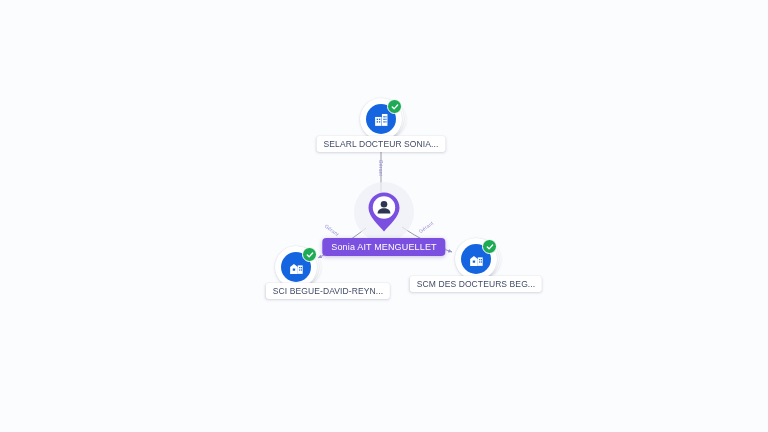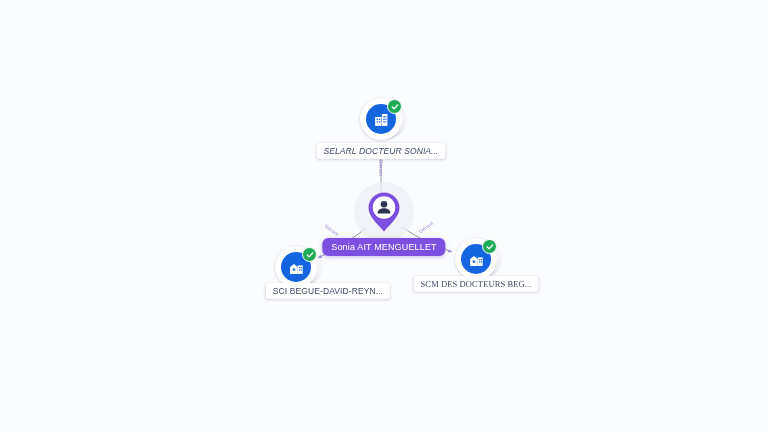--- a/index.html
+++ b/index.html
@@ -189,38 +189,38 @@
           <rect x="12.2" y="12" width="1.6" height="1.6" fill="#1565e0"></rect>
           <rect x="14.6" y="12" width="1.3" height="1.6" fill="#1565e0"></rect>
         </svg>
       </div>
       <div class="verified-badge">
         <svg width="8" height="8" viewBox="0 0 10 10">
           <path d="M1.6 5.1 L3.9 7.3 L8.3 2.6" fill="none" stroke="#ffffff" stroke-width="1.7" stroke-linecap="round" stroke-linejoin="round"></path>
         </svg>
       </div>
     </div>
-    <div class="node-label" style="left:0px; top:24px;font-style:italic;">SELARL DOCTEUR SONIA...</div>
+    <div class="node-label" style="left:0px; top:17px;">SELARL DOCTEUR SONIA...</div>
   </div>
 
   <div class="node" style="left:384px; top:212px;">
     <div class="person-halo"></div>
     <div class="person-pin">
       <svg width="34" height="42" viewBox="0 0 34 42">
         <path d="M17 1.5 C8.4 1.5 1.5 8.4 1.5 17 C1.5 25.6 12 34.5 17 40.5
                  C22 34.5 32.5 25.6 32.5 17 C32.5 8.4 25.6 1.5 17 1.5 Z" fill="#7b4fe0"></path>
         <circle cx="17" cy="16.5" r="11.2" fill="#ffffff"></circle>
         <g>
           <circle cx="17" cy="13.2" r="3.3" fill="#2e3550"></circle>
           <path d="M10.6 22.6 C10.6 18.9 13.5 17.2 17 17.2
                    C20.5 17.2 23.4 18.9 23.4 22.6 Z" fill="#2e3550"></path>
         </g>
       </svg>
     </div>
-    <div class="node-label primary" style="left:0px; top:26px;border-radius:6px;">Sonia AIT MENGUELLET</div>
+    <div class="node-label primary" style="left:0px; top:26px;">Sonia AIT MENGUELLET</div>
   </div>
 
   <div class="node" style="left:296px; top:267px;">
     <div class="org-stack">
       <div class="org-card c3"></div>
       <div class="org-card c2"></div>
       <div class="org-card c1"></div>
       <div class="org-disc">
         <svg width="17" height="17" viewBox="0 0 20 20">
           <path d="M2.5 9.5 L7 5.8 L11.5 9.5 L11.5 17.5 L2.5 17.5 Z" fill="#ffffff"></path>
@@ -256,16 +256,16 @@
           <rect x="13.1" y="12.2" width="1.3" height="1.5" fill="#1565e0"></rect>
           <rect x="15.1" y="12.2" width="1.3" height="1.5" fill="#1565e0"></rect>
         </svg>
       </div>
       <div class="verified-badge">
         <svg width="8" height="8" viewBox="0 0 10 10">
           <path d="M1.6 5.1 L3.9 7.3 L8.3 2.6" fill="none" stroke="#ffffff" stroke-width="1.7" stroke-linecap="round" stroke-linejoin="round"></path>
         </svg>
       </div>
     </div>
-    <div class="node-label" style="left:0px; top:17px;font-family:Liberation Serif, serif;">SCM DES DOCTEURS BEG...</div>
+    <div class="node-label" style="left:0px; top:17px;">SCM DES DOCTEURS BEG...</div>
   </div>
 
 </div>
 
 </body></html>

